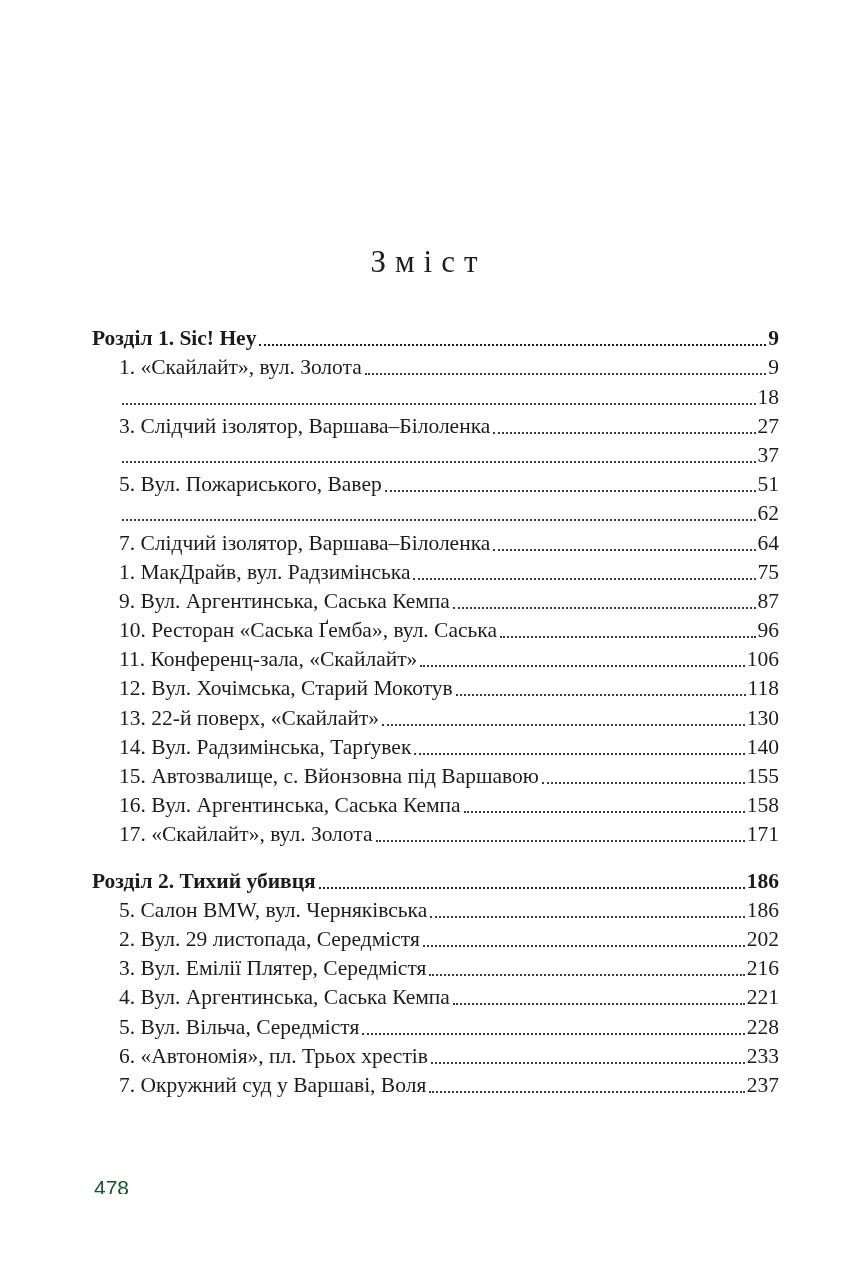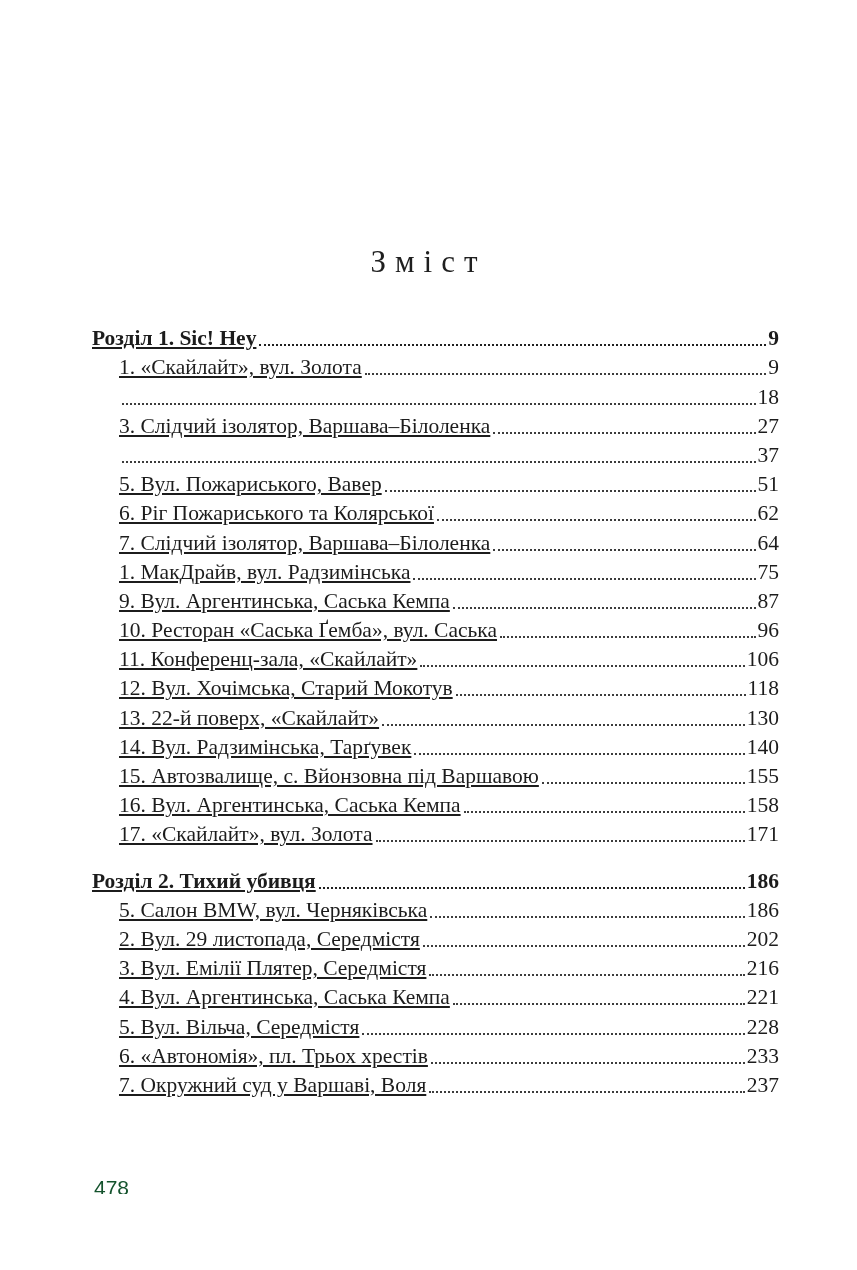--- a/index.html
+++ b/index.html
@@ -28,21 +28,21 @@
     right: 78px;
     top: 322px;
   }
   .toc-row {
     display: flex;
     align-items: flex-end;
     height: 29.2px;
     font-size: 21.5px;
     line-height: 26px;
   }
-  .toc-row .label { white-space: nowrap; text-decoration: underline; }
+  .toc-row .label { white-space: nowrap; }
   .toc-row .leader {
     flex: 1 1 auto;
     min-width: 12px;
     border-bottom: 2px dotted #3c3c3c;
     margin: 0 2px 5px 3px;
   }
   .toc-row .pagenum { white-space: nowrap; }
   .toc-row.chapter { font-weight: bold; }
   .toc-row.chapter .leader { border-bottom: 2.6px dotted #1f1f1f; margin-bottom: 5px; }
   .toc-row.entry { padding-left: 27px; }
@@ -89,21 +89,20 @@
       <div class="toc-row entry">
         <span class="leader"></span>
         <span class="pagenum">37</span>
       </div>
       <div class="toc-row entry">
         <span class="label">5. Вул. Пожариського, Вавер</span>
         <span class="leader"></span>
         <span class="pagenum">51</span>
       </div>
       <div class="toc-row entry">
-        <span class="label">6. Ріг Пожариського та Колярської</span>
         <span class="leader"></span>
         <span class="pagenum">62</span>
       </div>
       <div class="toc-row entry">
         <span class="label">7. Слідчий ізолятор, Варшава–Білоленка</span>
         <span class="leader"></span>
         <span class="pagenum">64</span>
       </div>
       <div class="toc-row entry">
         <span class="label">1. МакДрайв, вул. Радзимінська</span>

